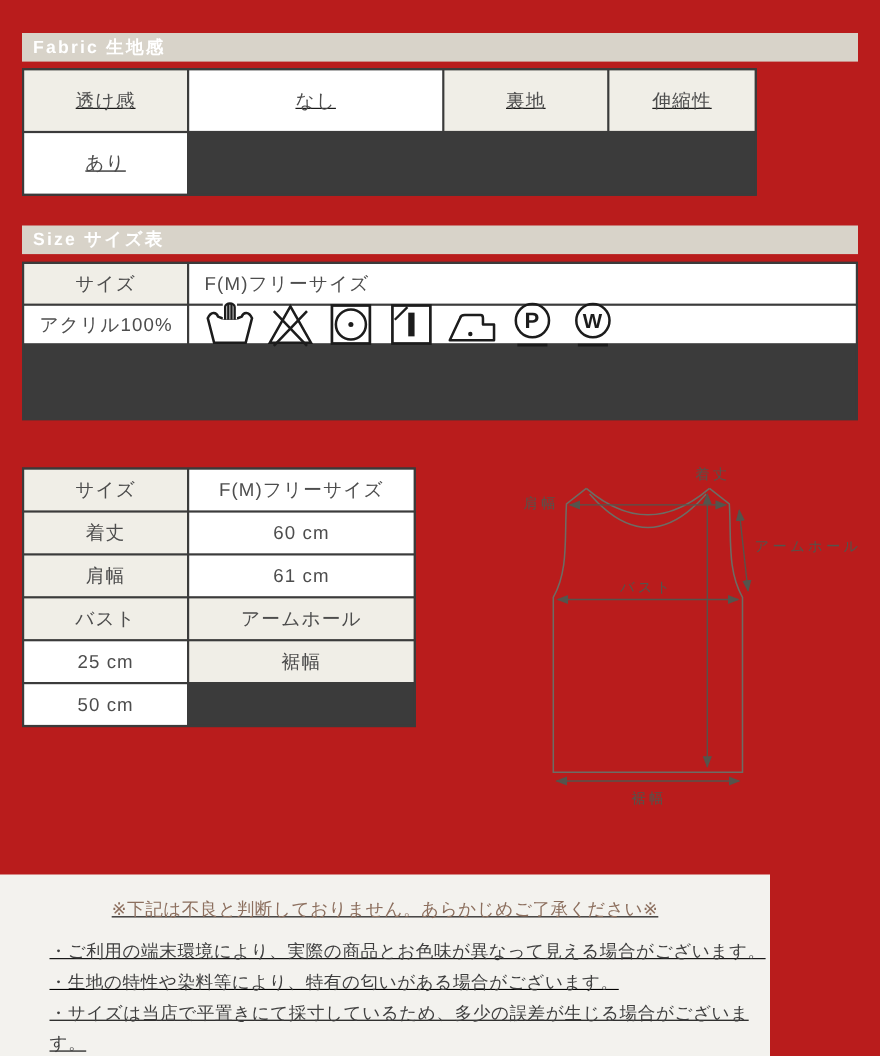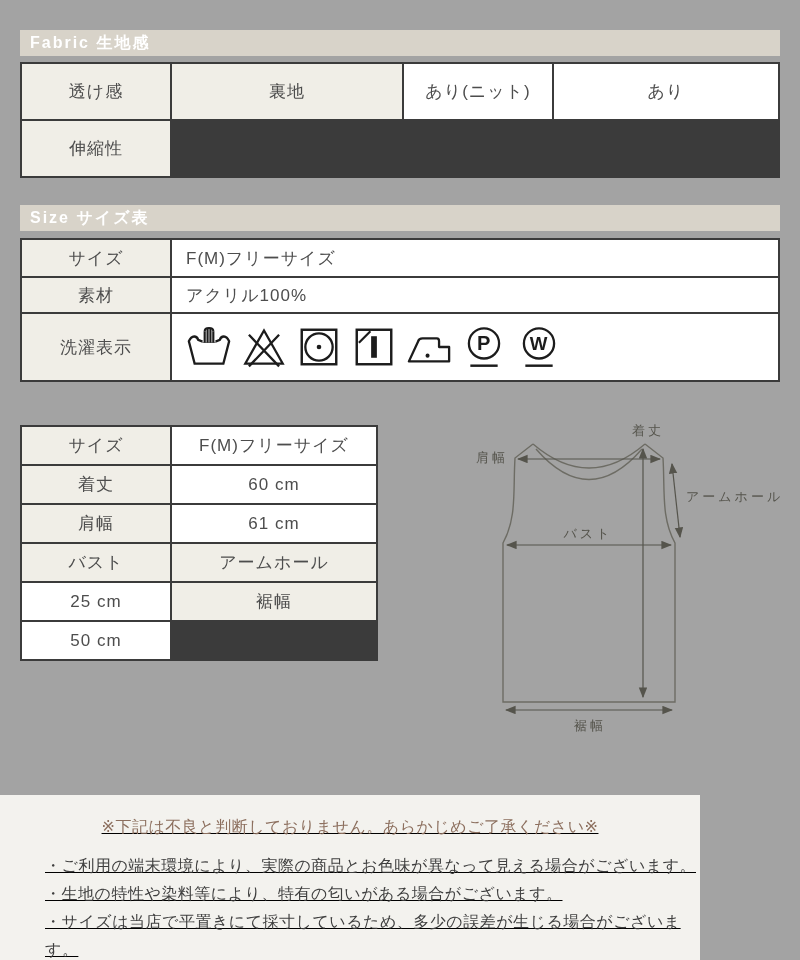--- a/index.html
+++ b/index.html
@@ -1,38 +1,38 @@
 <!DOCTYPE html>
 <html><head>
 <meta charset="utf-8">
 <style>
   * { margin:0; padding:0; box-sizing:border-box; }
   body { background:#ffffff; font-family:"Liberation Sans","DejaVu Sans",sans-serif; }
-  .page { position:relative; width:800px; height:960px; background:#a3a3a3; overflow:hidden; }
+  .page { position:relative; width:800px; height:960px; background:#b91c1c; overflow:hidden; }
 
   
   .section-bar {
     position:absolute; left:20px; width:760px; height:26px;
     background:#d8d3c9; color:#ffffff; font-size:16px; font-weight:bold;
     letter-spacing:2px; display:flex; align-items:center; padding-left:10px;
   }
   #fabric-bar { top:30px; }
   #size-bar   { top:205px; }
 
   
   .tbl { position:absolute; display:grid; background:#3b3b3b; border:2px solid #3b3b3b; gap:2px; }
   .cell {
     display:flex; align-items:center; justify-content:center;
     background:#ffffff; color:#4d4d4d; font-size:17px; letter-spacing:1px;
   }
   .cell.label { background:#f0eee7; }
   .cell.left  { justify-content:flex-start; padding-left:14px; }
 
-  #fabric-table { left:20px; top:62px; width:760px;
-    grid-template-columns:148px 230px 148px 1fr; grid-template-rows:55px 55px; }
+  #fabric-table { left:20px; top:62px; width:668px;
+    grid-template-columns:148px 230px 148px 1fr; grid-template-rows:55px 55px;text-decoration:underline; }
 
   #size-table { left:20px; top:238px; width:760px;
     grid-template-columns:148px 1fr; grid-template-rows:36px 34px 66px; }
 
   #measure-table { left:20px; top:425px; width:358px;
     grid-template-columns:148px 1fr; grid-template-rows:repeat(6,37px); }
 
   
   .care-cell { gap:9px; padding-left:12px; }
   .care-icon { width:46px; height:50px; flex:0 0 auto; }
@@ -61,36 +61,34 @@
 <body>
 
 <div class="page">
 
   <div class="section-bar" id="fabric-bar">
     <span>Fabric 生地感</span>
   </div>
 
   <div class="tbl" id="fabric-table">
     <div class="cell label">透け感</div>
+    <div class="cell">なし</div>
     <div class="cell label">裏地</div>
-    <div class="cell">あり(ニット)</div>
+    <div class="cell label">伸縮性</div>
     <div class="cell">あり</div>
-    <div class="cell label">伸縮性</div>
   </div>
 
   <div class="section-bar" id="size-bar">
     <span>Size サイズ表</span>
   </div>
 
   <div class="tbl" id="size-table">
     <div class="cell label">サイズ</div>
     <div class="cell left">F(M)フリーサイズ</div>
-    <div class="cell label">素材</div>
     <div class="cell left">アクリル100%</div>
-    <div class="cell label">洗濯表示</div>
     <div class="cell left care-cell">
       <span class="care-icon">
         <svg viewBox="0 0 64 64">
           <path d="M4,24 C8,15 15,16 17,22 L22,24 H42 L47,22 C49,16 56,15 60,24 L52,55 H12 Z" fill="none" stroke="#1c1c1c" stroke-width="3.2"></path>
           <rect x="23" y="3" width="18" height="22" fill="#ffffff"></rect>
           <path d="M26,26 V10 M30,26 V6 M34,26 V6 M38,26 V10" fill="none" stroke="#1c1c1c" stroke-width="3"></path>
           <path d="M26,10 C26,4 38,4 38,10" fill="none" stroke="#1c1c1c" stroke-width="3"></path>
         </svg>
       </span>
       <span class="care-icon">

